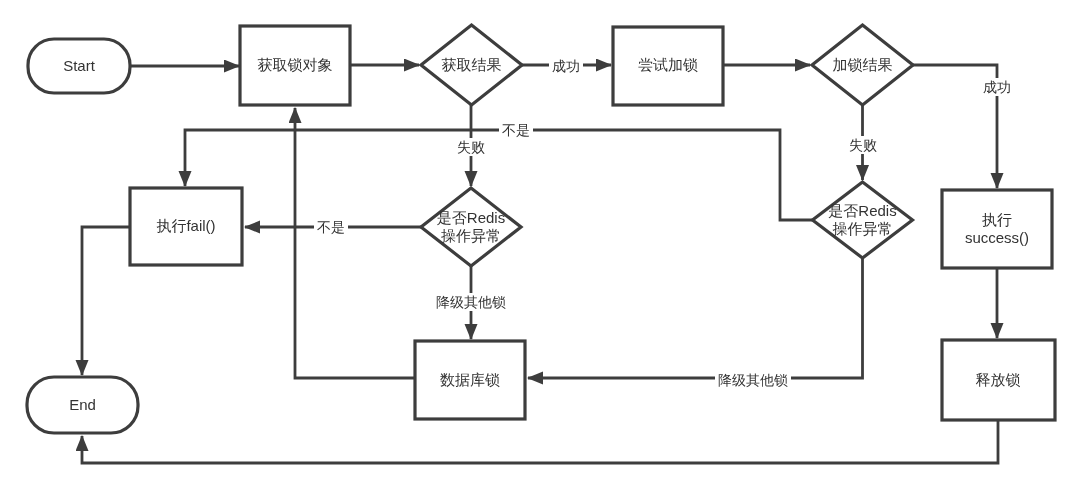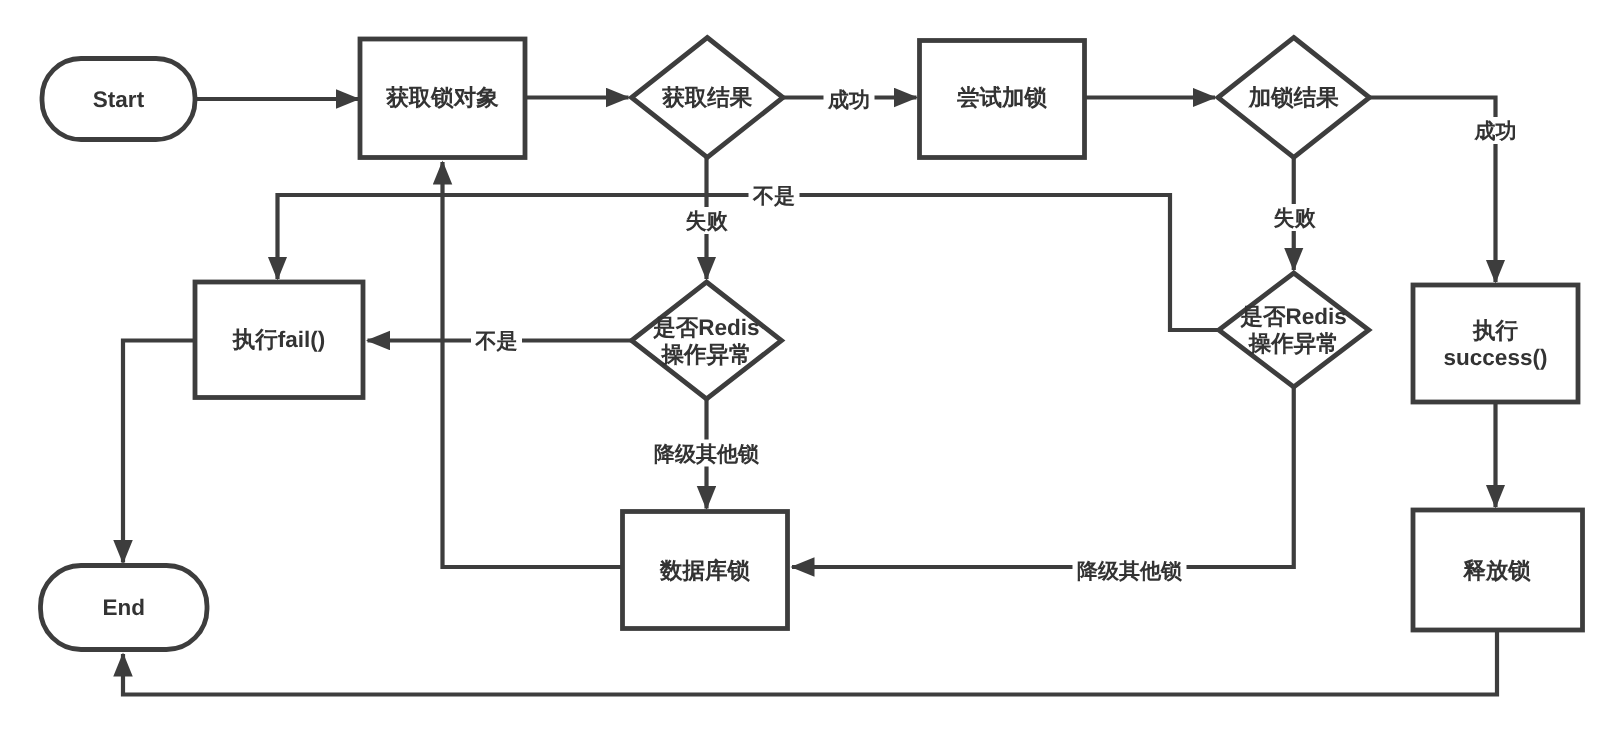--- a/index.html
+++ b/index.html
@@ -1,16 +1,16 @@
 <!DOCTYPE html>
 <html><head>
 <meta charset="utf-8">
 <style>
   html,body{margin:0;padding:0;background:#ffffff;}
-  .canvas{width:1080px;height:492px;position:relative;font-family:"Liberation Sans",sans-serif;font-weight:bold;}
+  .canvas{width:1080px;height:492px;position:relative;font-family:"Liberation Sans",sans-serif;}
   svg{display:block;}
   .node-shape{fill:#ffffff;stroke:#3d3d3d;stroke-width:3.2;}
   .edge{fill:none;stroke:#3d3d3d;stroke-width:2.8;}
   .node-text{fill:#333333;font-size:15px;text-anchor:middle;font-family:"Liberation Sans",sans-serif;}
   .edge-text{fill:#333333;font-size:14px;text-anchor:middle;font-family:"Liberation Sans",sans-serif;}
   .label-bg{fill:#ffffff;}
 </style>
 </head>
 <body>
 

